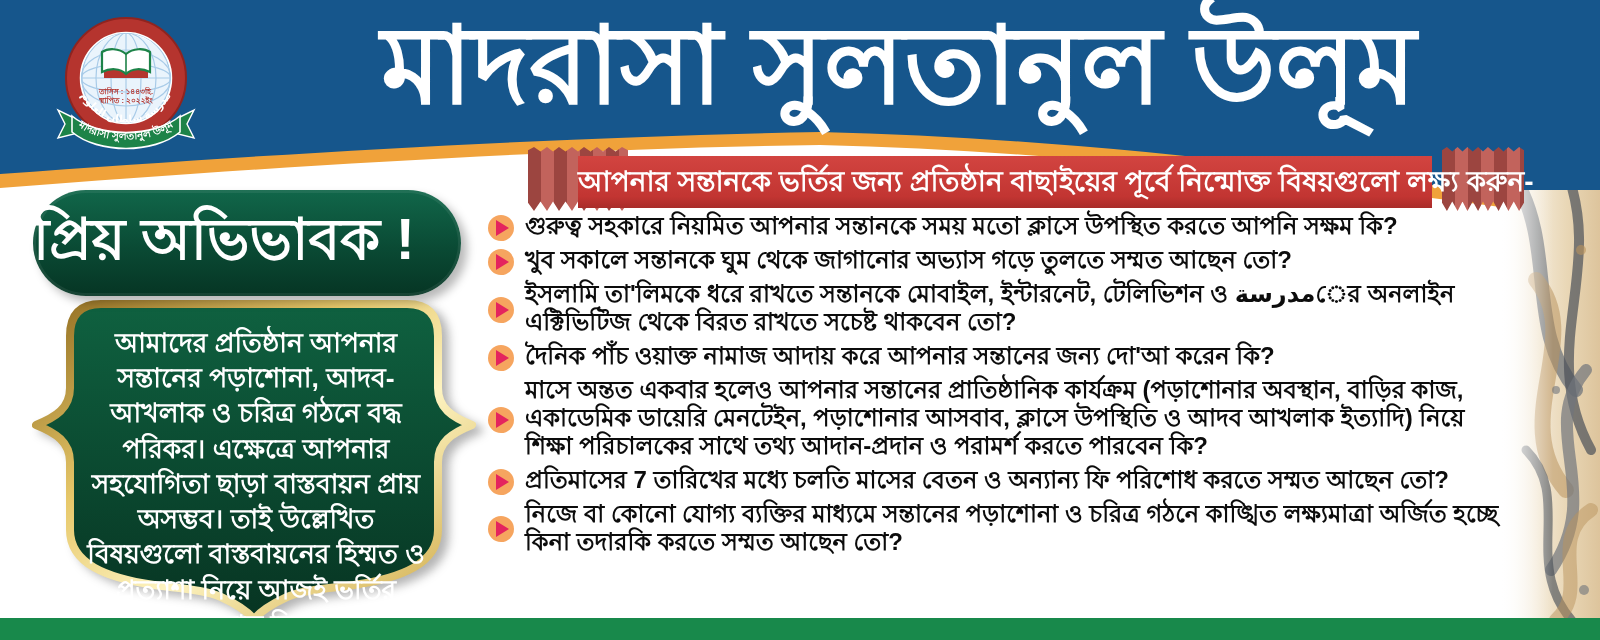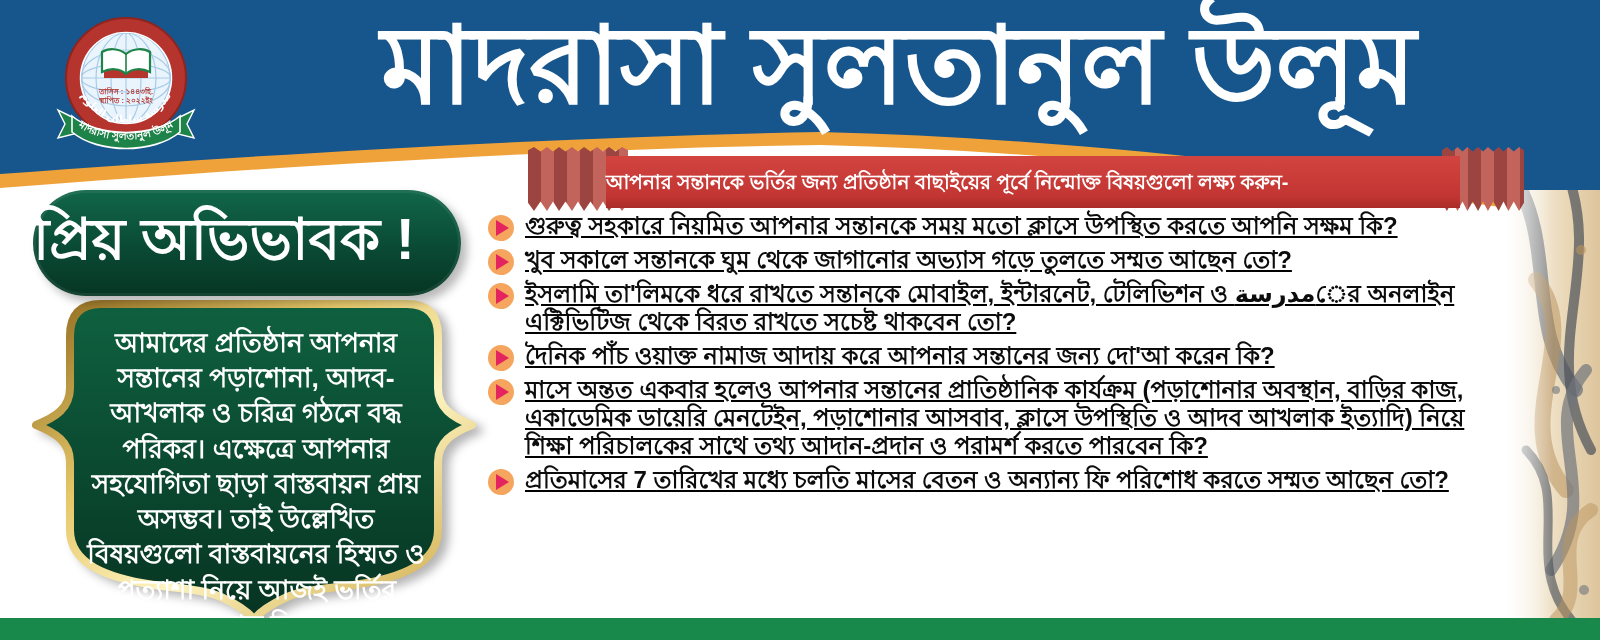--- a/index.html
+++ b/index.html
@@ -18,43 +18,43 @@
   .logo{position:absolute;left:56px;top:6px;width:140px;height:158px;z-index:2;}
   
   .pleat{
     position:absolute;top:147px;height:64px;z-index:2;
     background:repeating-linear-gradient(90deg,#9c4540 0 13px,#c2635c 13px 26px);
     clip-path:polygon(0% 5%,6% 0%,12.5% 7%,19% 0%,25% 7%,31% 0%,37.5% 7%,44% 0%,50% 7%,56% 0%,62.5% 7%,69% 0%,75% 7%,81% 0%,87.5% 7%,94% 0%,100% 5%,100% 87%,94% 100%,87.5% 85%,81% 100%,75% 85%,69% 100%,62.5% 85%,56% 100%,50% 85%,44% 100%,37.5% 85%,31% 100%,25% 85%,19% 100%,12.5% 85%,6% 100%,0% 87%);
   }
   .pleat.left{left:528px;width:100px;}
   .pleat.right{left:1442px;width:82px;}
   .ribbon-body{
-    position:absolute;left:606px;top:156px;width:854px;height:52px;z-index:3;
+    position:absolute;left:578px;top:156px;width:854px;height:52px;z-index:3;
     background:linear-gradient(180deg,#d24440,#c23532 78%,#a92c29);
-    color:#ffffff;font-weight:700;font-size:20px;line-height:52px;text-align:left;
+    color:#ffffff;font-weight:700;font-size:28px;line-height:52px;text-align:left;
     white-space:nowrap;
   }
   
   .pill{
     position:absolute;left:33px;top:190px;width:428px;height:106px;z-index:3;
     border-radius:60px;
     background:linear-gradient(180deg,#11674a 0%,#0a4a34 55%,#063524 100%);
     box-shadow:6px 6px 10px rgba(0,0,0,.28), inset 0 0 0 3px rgba(255,255,255,.07);
     display:flex;align-items:center;justify-content:flex-start;
   }
   .pill span{color:#fff;font-size:57px;font-weight:700;white-space:nowrap;}
   .frame-svg{position:absolute;left:8px;top:292px;width:492px;height:334px;z-index:2;
     filter:drop-shadow(7px 5px 5px rgba(90,90,90,.45));}
   .frame-text{
     position:absolute;left:80px;top:326px;width:352px;z-index:3;
     color:#ffffff;font-size:26.5px;font-weight:600;line-height:1.33;text-align:center;
   }
   
   .list{position:absolute;left:488px;top:212px;width:1014px;z-index:3;}
-  .item{display:flex;gap:11px;margin-bottom:5px;align-items:flex-start;text-decoration:underline;}
+  .item{display:flex;gap:11px;margin-bottom:5px;align-items:center;}
   .bullet{
     flex:none;width:26px;height:26px;margin-top:3px;border-radius:50%;
     background:#f6a55f;display:flex;align-items:center;justify-content:center;
   }
   .tri{
     width:0;height:0;margin-left:3px;
     border-left:13px solid #e4245e;border-top:8px solid transparent;border-bottom:8px solid transparent;
   }
   .itxt{font-size:24px;font-weight:600;line-height:1.18;color:#0c0c0c;}
   
@@ -172,20 +172,26 @@
           <span class="tri"></span>
         </span>
         <span class="itxt">মাসে অন্তত একবার হলেও আপনার সন্তানের প্রাতিষ্ঠানিক কার্যক্রম (পড়াশোনার অবস্থান, বাড়ির কাজ, একাডেমিক ডায়েরি মেনটেইন, পড়াশোনার আসবাব, ক্লাসে উপস্থিতি ও আদব আখলাক ইত্যাদি) নিয়ে শিক্ষা পরিচালকের সাথে তথ্য আদান-প্রদান ও পরামর্শ করতে পারবেন কি?</span>
       </div>
       <div class="item">
         <span class="bullet">
           <span class="tri"></span>
         </span>
         <span class="itxt">প্রতিমাসের 7 তারিখের মধ্যে চলতি মাসের বেতন ও অন্যান্য ফি পরিশোধ করতে সম্মত আছেন তো?</span>
       </div>
+      <div class="item">
+        <span class="bullet">
+          <span class="tri"></span>
+        </span>
+        <span class="itxt">নিজে বা কোনো যোগ্য ব্যক্তির মাধ্যমে সন্তানের পড়াশোনা ও চরিত্র গঠনে কাঙ্খিত লক্ষ্যমাত্রা অর্জিত হচ্ছে কিনা তদারকি করতে সম্মত আছেন তো?</span>
+      </div>
     </div>
 
   <div class="calli">
     <svg viewBox="0 0 104 428">
       <g fill="none" stroke-linecap="round">
         <path d="M 20 -10 C 60 60 30 140 80 200" stroke="#70757c" stroke-width="14" opacity="0.75"></path>
         <path d="M 70 -20 C 110 80 40 160 95 260" stroke="#4a5058" stroke-width="10" opacity="0.7"></path>
         <path d="M 40 90 C 90 150 10 230 70 300" stroke="#b9935e" stroke-width="16" opacity="0.55"></path>
         <path d="M 90 180 C 40 240 110 300 55 380" stroke="#70757c" stroke-width="12" opacity="0.7"></path>
         <path d="M 30 260 C 80 310 20 380 85 440" stroke="#4a5058" stroke-width="9" opacity="0.65"></path>

